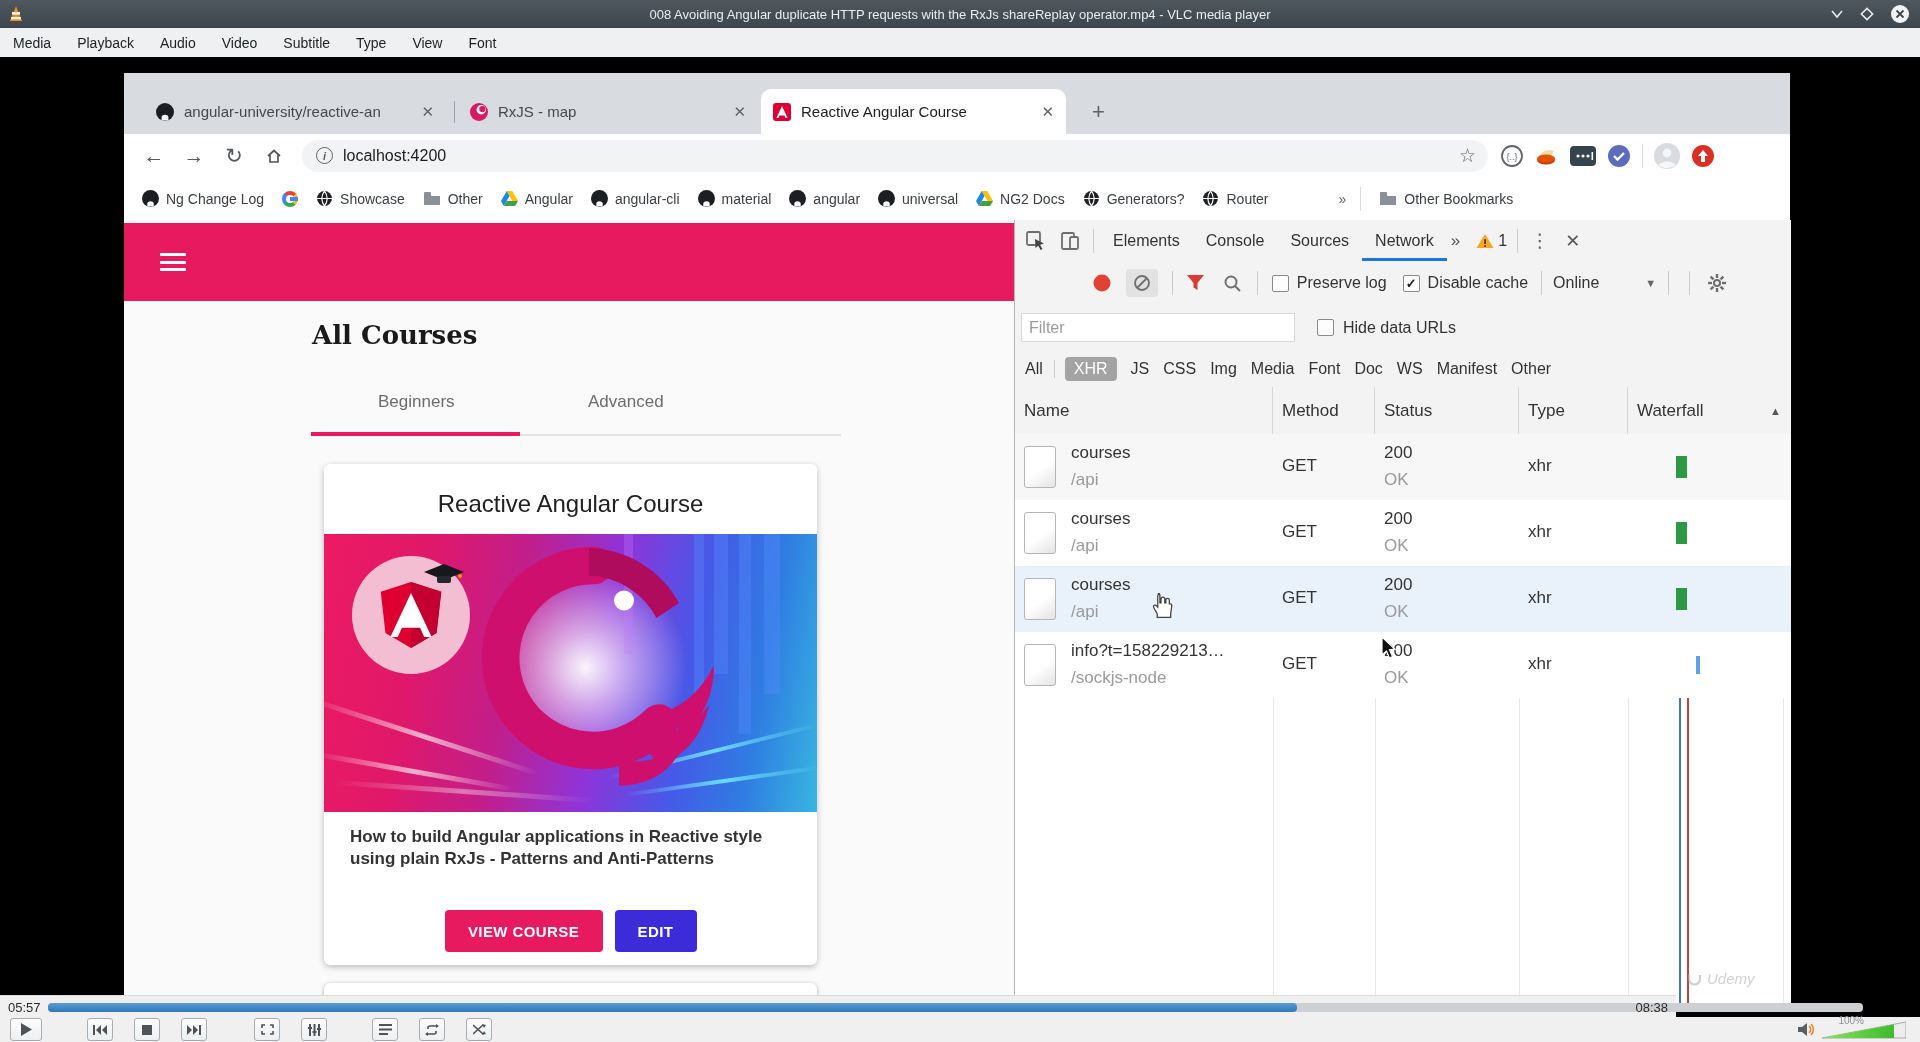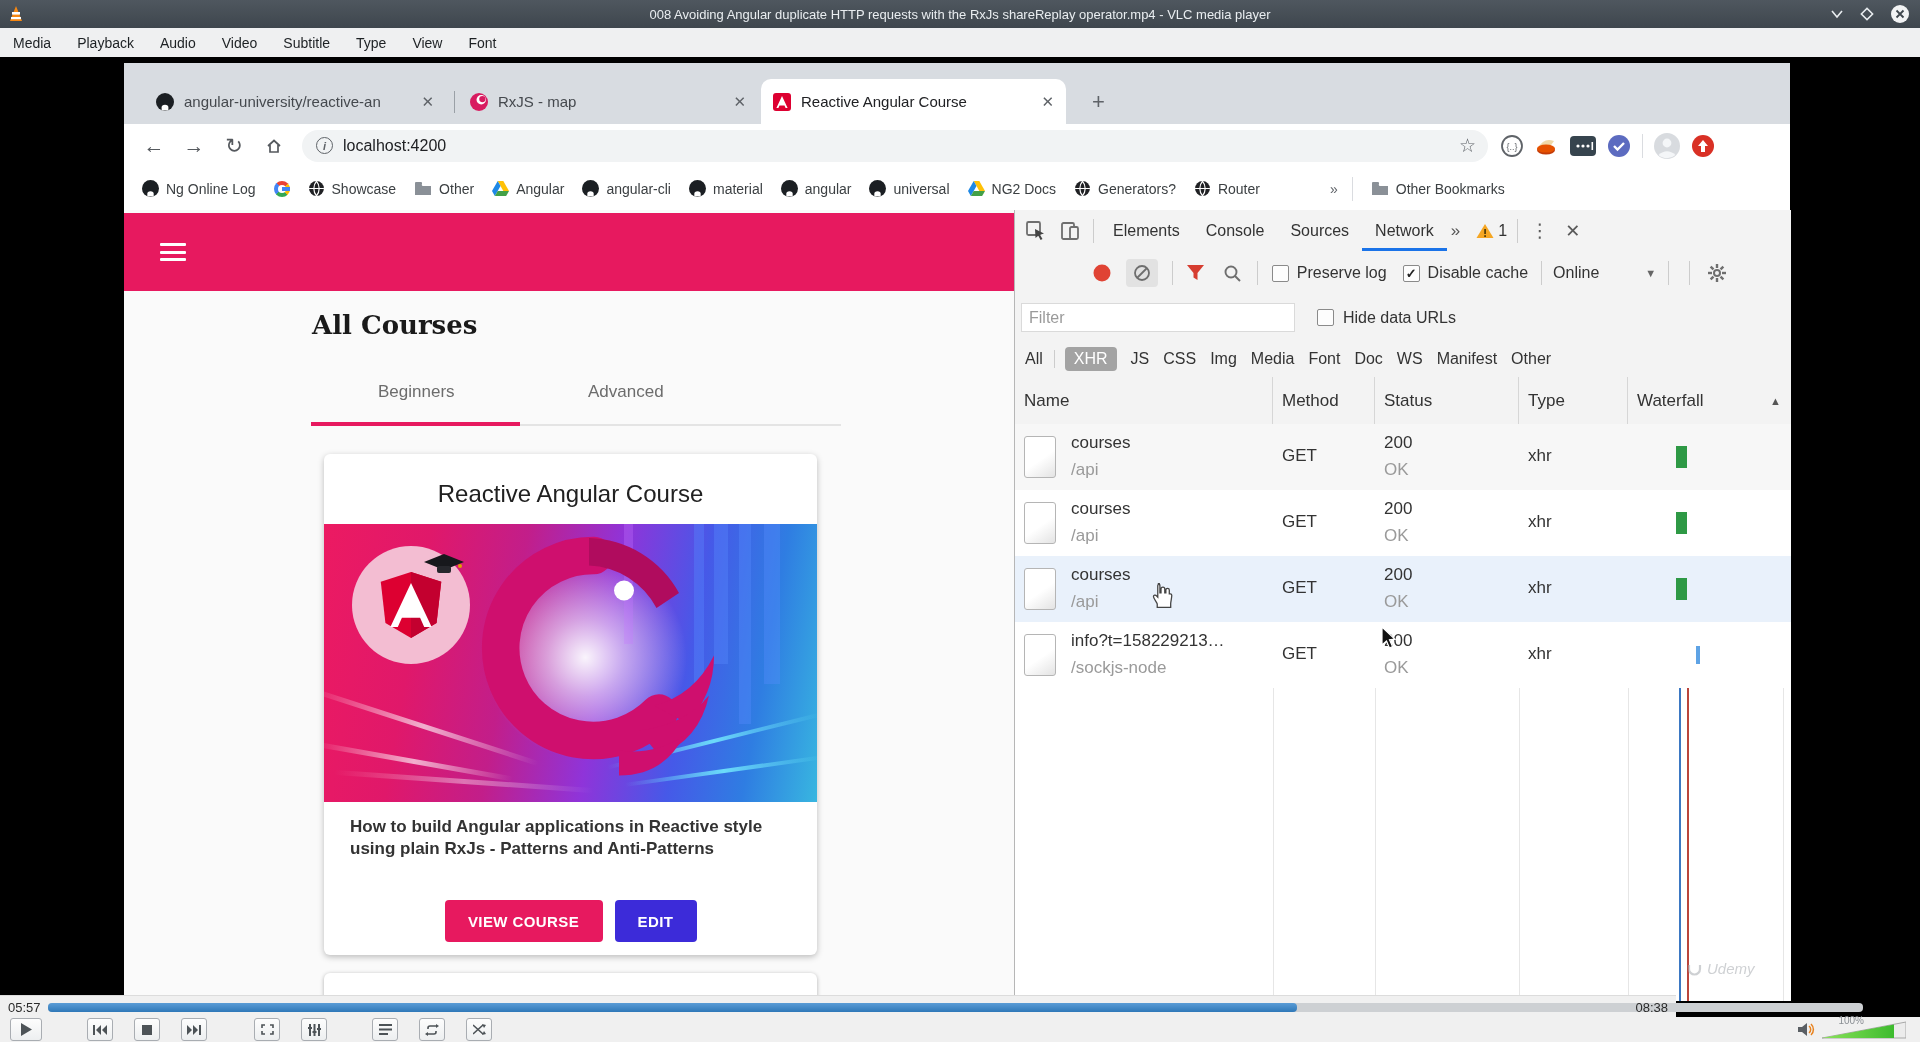--- a/index.html
+++ b/index.html
@@ -11,21 +11,21 @@
   #titlebar{position:absolute;left:0;top:0;width:1920px;height:28px;
     background:linear-gradient(#4f575f,#3e464d);color:#e9edf0;font-size:13px;
     display:flex;align-items:center;justify-content:center;}
   #titlebar .win-ctrls{position:absolute;right:10px;top:0;height:28px;display:flex;align-items:center;gap:16px;}
   #menubar{position:absolute;left:0;top:28px;width:1920px;height:29px;background:#eff0f1;
     border-bottom:1px solid #e2e3e4;display:flex;align-items:center;color:#1d2124;font-size:14px;}
   #menubar span{padding:0 13px;cursor:default;}
 
   
   #video{position:absolute;left:0;top:57px;width:1920px;height:938px;background:#000;}
-  #browser{position:absolute;left:124px;top:6px;width:1322px;height:938px;background:#8b5cf6;}
+  #browser{position:absolute;left:124px;top:16px;width:1322px;height:938px;background:#8b5cf6;}
 
   
   #tabstrip{position:absolute;left:0;top:0;width:1666px;height:61px;background:#d8dce1;}
   .tab{position:absolute;top:16px;height:45px;display:flex;align-items:center;font-size:15px;color:#45494e;}
   .tab .fav{margin:0 10px 0 12px;flex:0 0 auto;}
   .tab .lbl{white-space:nowrap;overflow:hidden;max-width:210px;}
   .tab .x{margin-left:auto;margin-right:12px;color:#5f6368;font-size:15px;}
   .tab.active{background:#fff;border-radius:10px 10px 0 0;color:#202124;}
   .tabdiv{position:absolute;top:28px;width:1px;height:22px;background:#9aa0a6;}
   .newtab{position:absolute;top:26px;font-size:22px;color:#5f6368;}
@@ -249,21 +249,21 @@
             </svg>
         </div>
       </div>
 
       <div id="bookmarks">
         <span class="bm">
             <svg width="17" height="17" viewBox="0 0 16 16">
               <circle cx="8" cy="8" r="8" fill="#1b1f23"></circle>
               <path d="M5 15.5 v-2.6 q0-2.4 3-2.4 t3 2.4 v2.6 z" fill="#fff"></path>
             </svg>
-            <span>Ng Online Log</span>
+            <span>Ng Change Log</span>
           </span>
         <span class="bm">
             <span class="gico" style="display:inline-block;width:16px;height:16px;border-radius:50%;background:conic-gradient(from -40deg,#ea4335 0 25%,#fbbc05 25% 50%,#34a853 50% 75%,#4285f4 75% 100%);position:relative;">
               <span style="position:absolute;left:4px;top:4px;width:8px;height:8px;border-radius:50%;background:#fff;"></span>
               <span style="position:absolute;left:8px;top:6.5px;width:8px;height:3.5px;background:#4285f4;"></span>
             </span>
           </span>
         <span class="bm">
             <svg width="17" height="17" viewBox="0 0 16 16">
               <circle cx="8" cy="8" r="7" fill="#202124"></circle>

